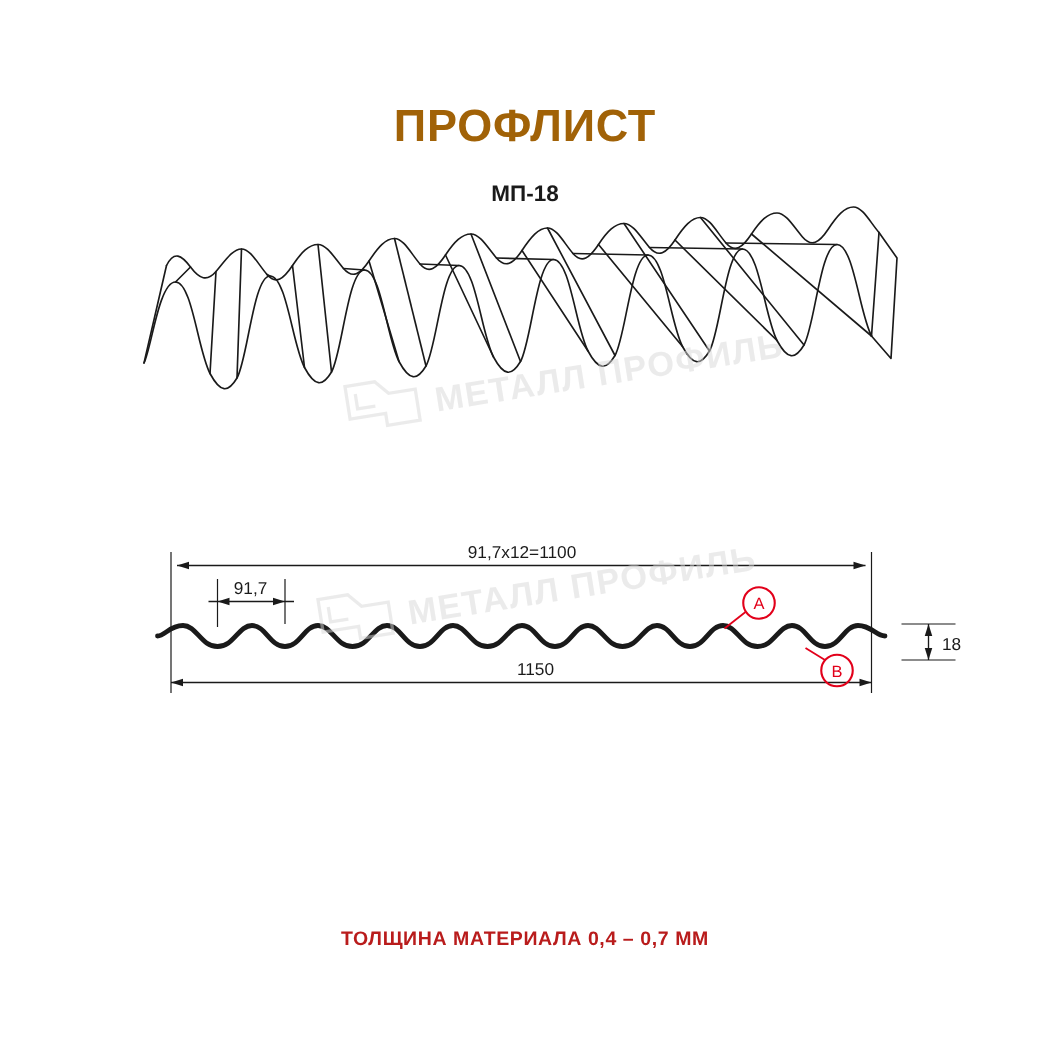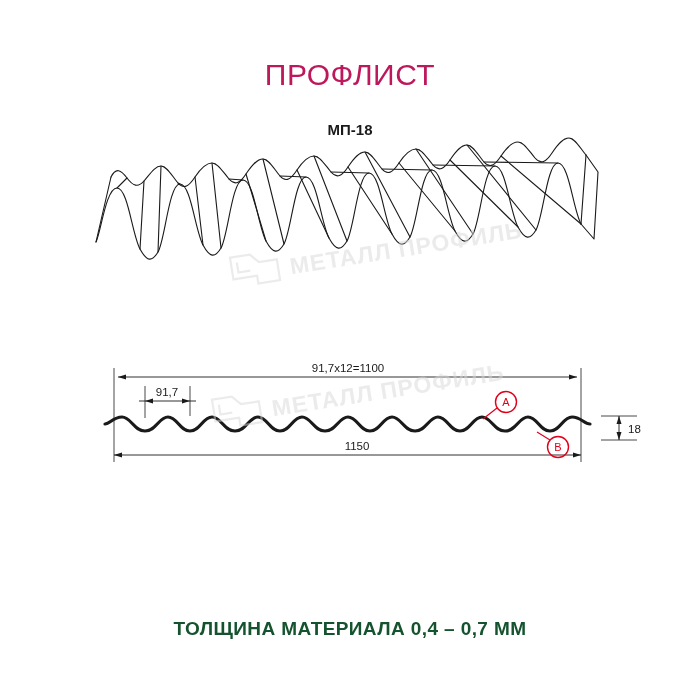--- a/index.html
+++ b/index.html
@@ -15,49 +15,49 @@
     position: relative;
     overflow: hidden;
   }
   .page {
     position: relative;
     width: 700px;
     height: 700px;
   }
   .title {
     position: absolute;
-    top: 58px;
+    top: 68px;
     left: 0;
     width: 700px;
     text-align: center;
     font-size: 30px;
-    font-weight: normal;
+    font-weight: bold;
     letter-spacing: 0.5px;
-    color: #be185d;
+    color: #a16207;
   }
   .subtitle {
     position: absolute;
     top: 121px;
     left: 0;
     width: 700px;
     text-align: center;
     font-size: 15px;
     font-weight: bold;
     color: #1a1a1a;
   }
   .footnote {
     position: absolute;
     top: 618px;
     left: 0;
     width: 700px;
     text-align: center;
-    font-size: 19px;
+    font-size: 13px;
     font-weight: bold;
     letter-spacing: 0.4px;
-    color: #14532d;
+    color: #b91c1c;
   }
   .drawing {
     position: absolute;
     top: 0;
     left: 0;
   }
   .wm {
     position: absolute;
     pointer-events: none;
     opacity: 0.5;

